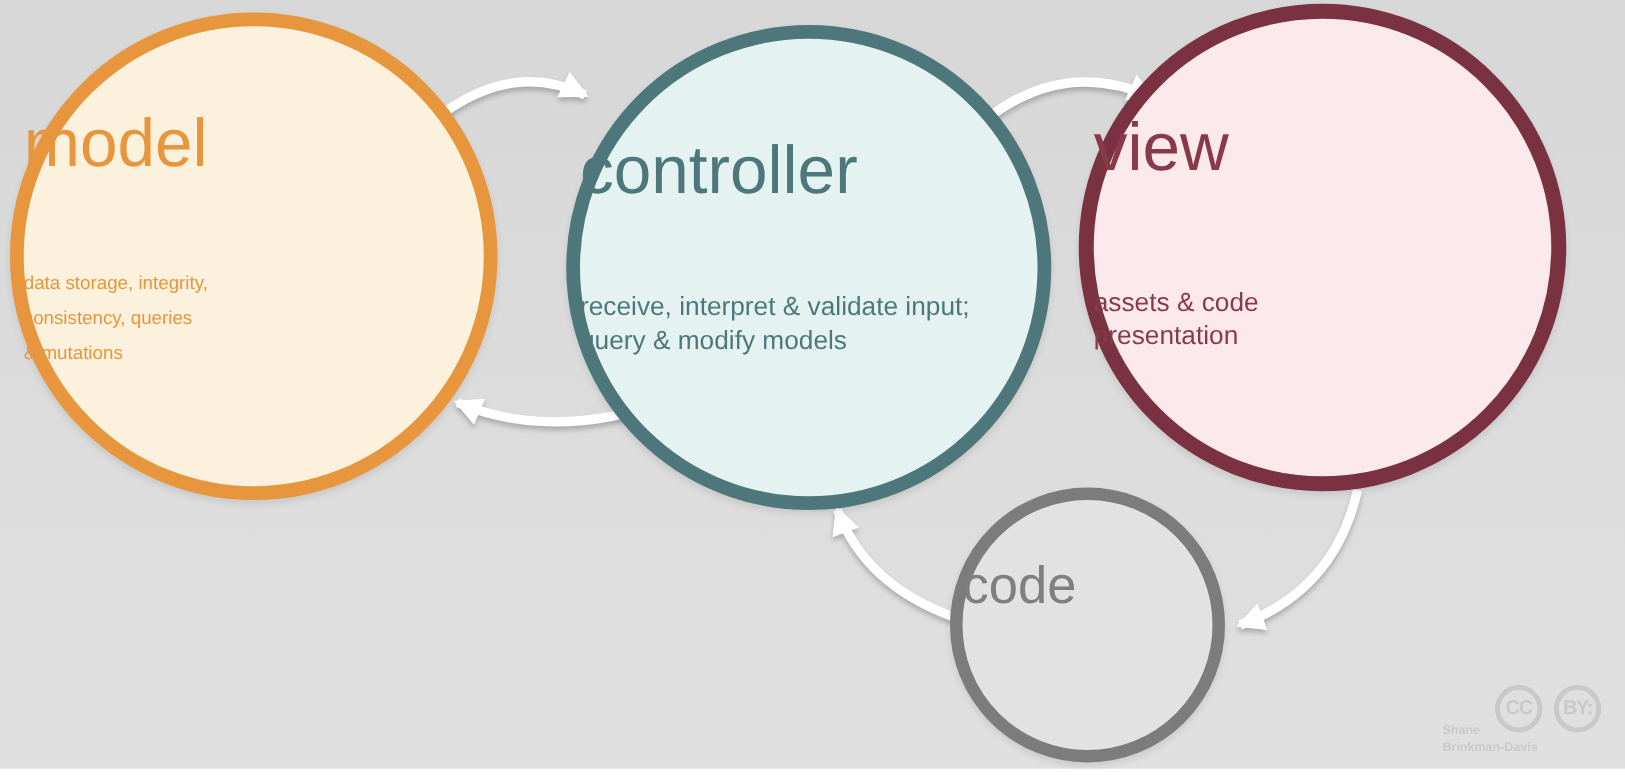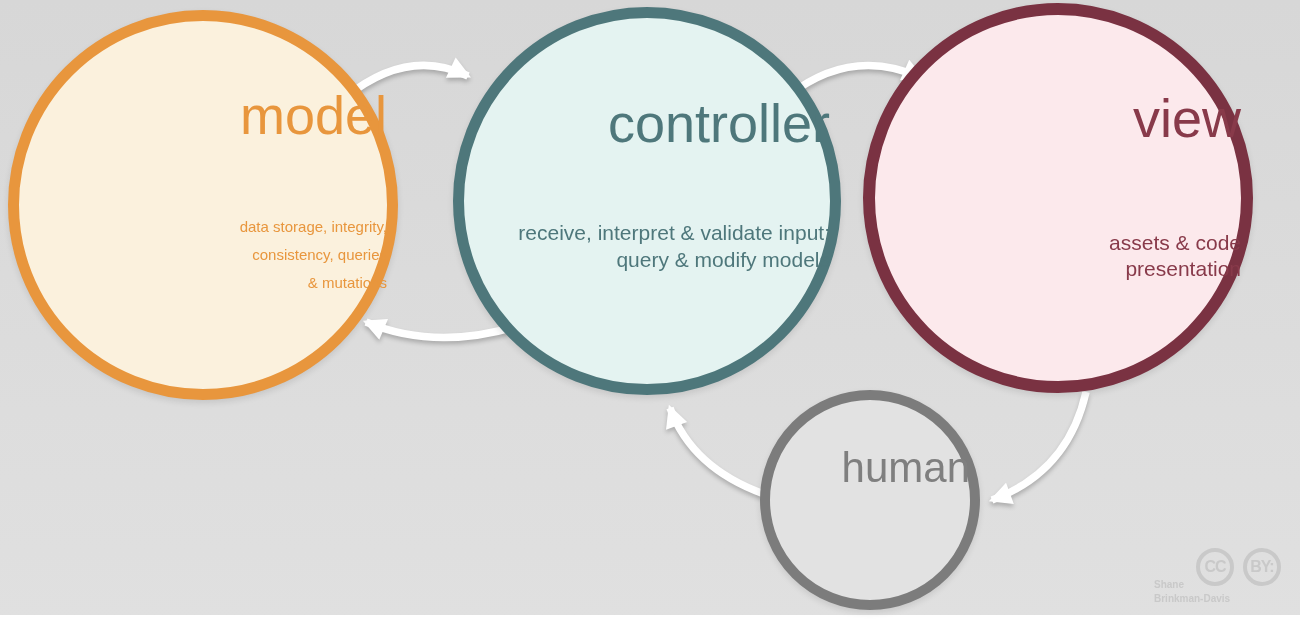--- a/index.html
+++ b/index.html
@@ -32,39 +32,39 @@
     stroke: #ffffff;
     stroke-width: 7.5;
     stroke-linecap: butt;
   }
 
   .node {
     position: absolute;
     border-radius: 50%;
     border-style: solid;
     box-sizing: border-box;
-    text-align: right;
+    text-align: left;
     z-index: 2;
     box-shadow: 0 3px 6px rgba(0,0,0,0.10);
   }
   .node .title {
     position: absolute;
     left: 0; right: 0;
     font-weight: 400;
   }
   .node .desc {
     position: absolute;
     left: 0; right: 0;
   }
 
   .node-model      { left: 8px;   top: 10px;  width: 390px; height: 390px; border-width: 11px; }
   .node-model .title { top: 66px;  font-size: 54px; line-height: 56px; }
   .node-model .desc  { top: 192px; font-size: 15px; line-height: 28px; }
 
-  .node-controller { left: 453px; top: 7px;   width: 388px; height: 388px; border-width: 11px; }
+  .node-controller { left: 453px; top: 20px;   width: 388px; height: 388px; border-width: 11px; }
   .node-controller .title { top: 77px;  font-size: 54px; line-height: 56px; }
   .node-controller .desc  { top: 201px; font-size: 21px; line-height: 27px; }
 
   .node-view       { left: 863px; top: 3px;   width: 390px; height: 390px; border-width: 12px; }
   .node-view .title { top: 75px;  font-size: 54px; line-height: 56px; }
   .node-view .desc  { top: 215px; font-size: 21px; line-height: 26px; }
 
   .node-user       { left: 760px; top: 390px; width: 220px; height: 220px; border-width: 10px; }
   .node-user .title { top: 46px;  font-size: 42px; line-height: 44px; }
   .node-user .desc  { top: 102px; font-size: 20px; line-height: 25px; }
@@ -130,21 +130,21 @@
 
   <div class="node node-view" style="border-color: rgb(122, 50, 66); background: rgb(252, 233, 236); color: rgb(136, 58, 74);">
     <div class="title">view</div>
     <div class="desc">
       <div>assets &amp; code</div>
       <div>presentation</div>
     </div>
   </div>
 
   <div class="node node-user" style="border-color: rgb(124, 124, 124); background: rgb(226, 226, 226); color: rgb(127, 127, 127);">
-    <div class="title">human</div>
+    <div class="title">code</div>
   </div>
 
   <div class="watermark">
     <div class="wm-icon wm-icon-cc" style="color: rgb(201, 201, 201); border-color: rgb(201, 201, 201);">CC</div>
     <div class="wm-icon wm-icon-by" style="color: rgb(201, 201, 201); border-color: rgb(201, 201, 201);">BY:</div>
     <div class="wm-line wm-line-1" style="color: rgb(201, 201, 201); border-color: rgb(201, 201, 201);">Shane</div>
     <div class="wm-line wm-line-2" style="color: rgb(201, 201, 201); border-color: rgb(201, 201, 201);">Brinkman-Davis</div>
   </div>
 
   <div class="bottom-strip" style="background: rgb(255, 255, 255);"></div>

